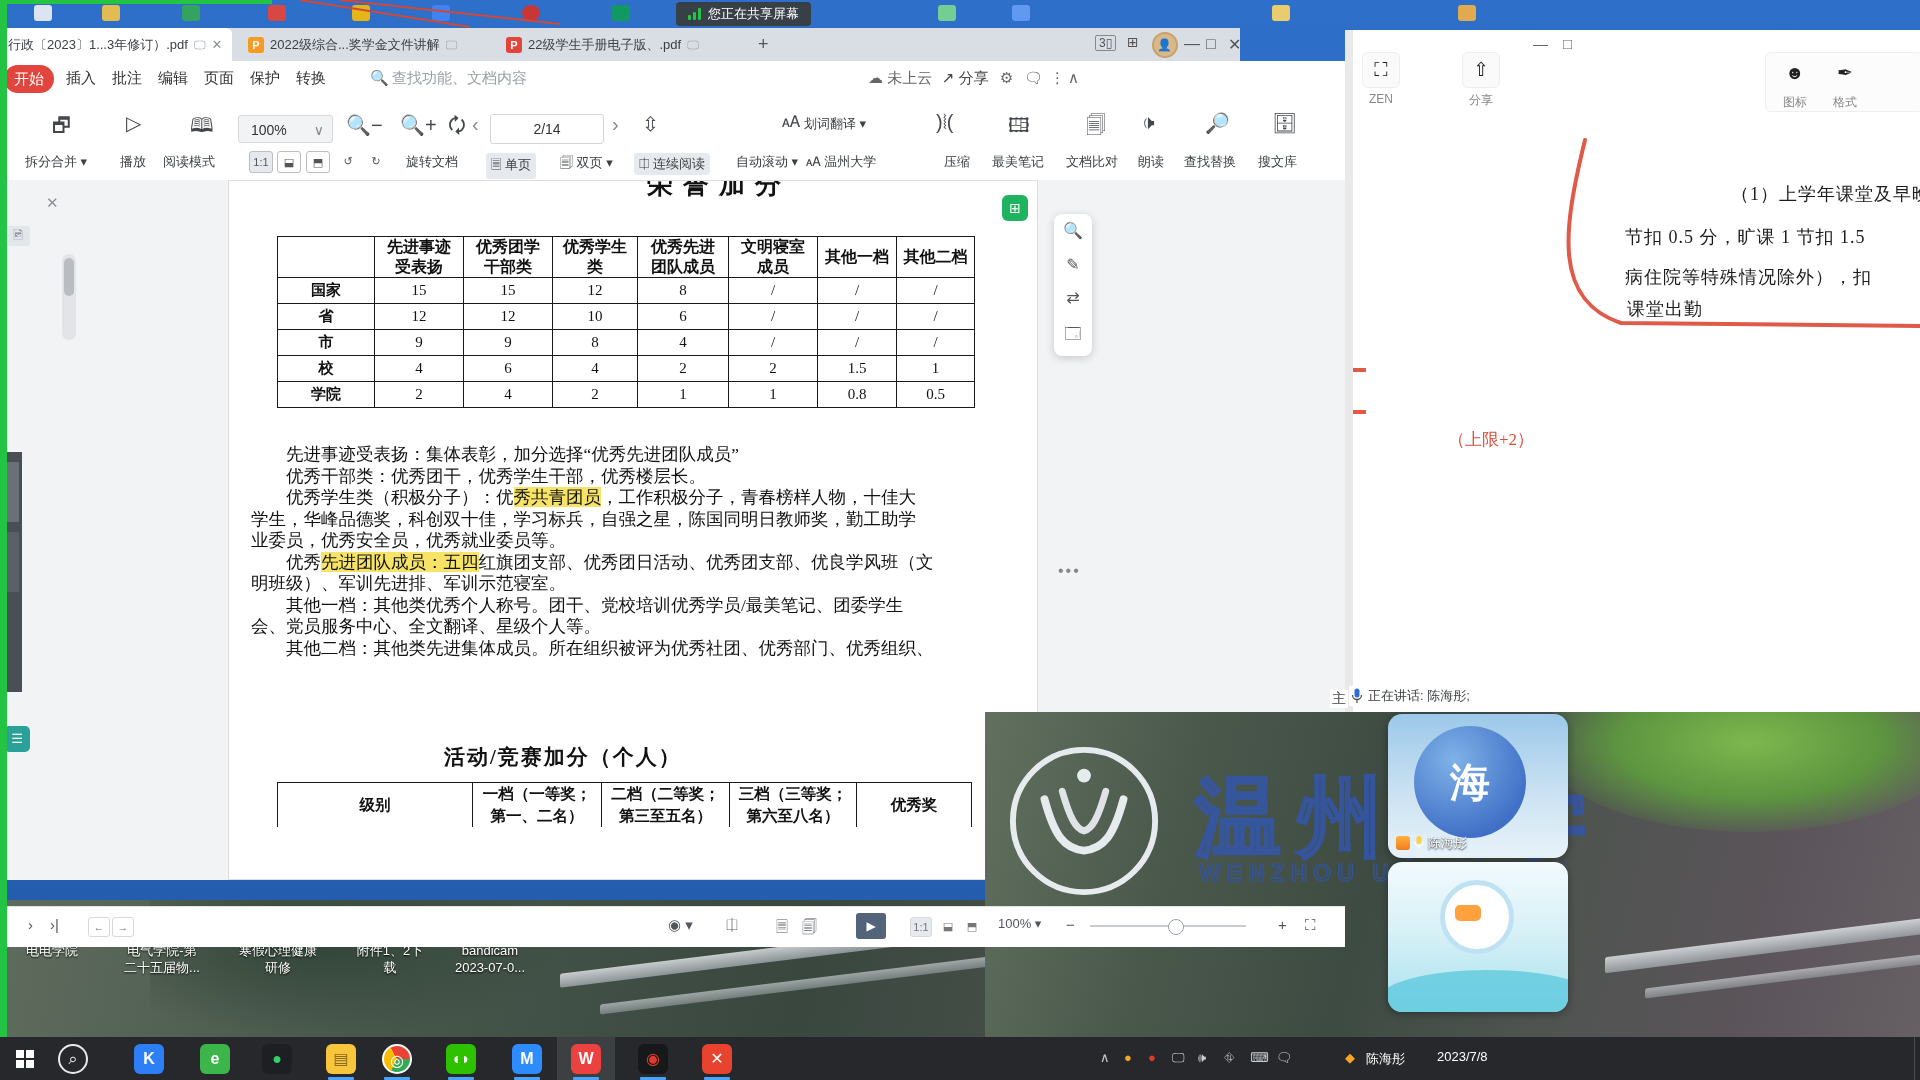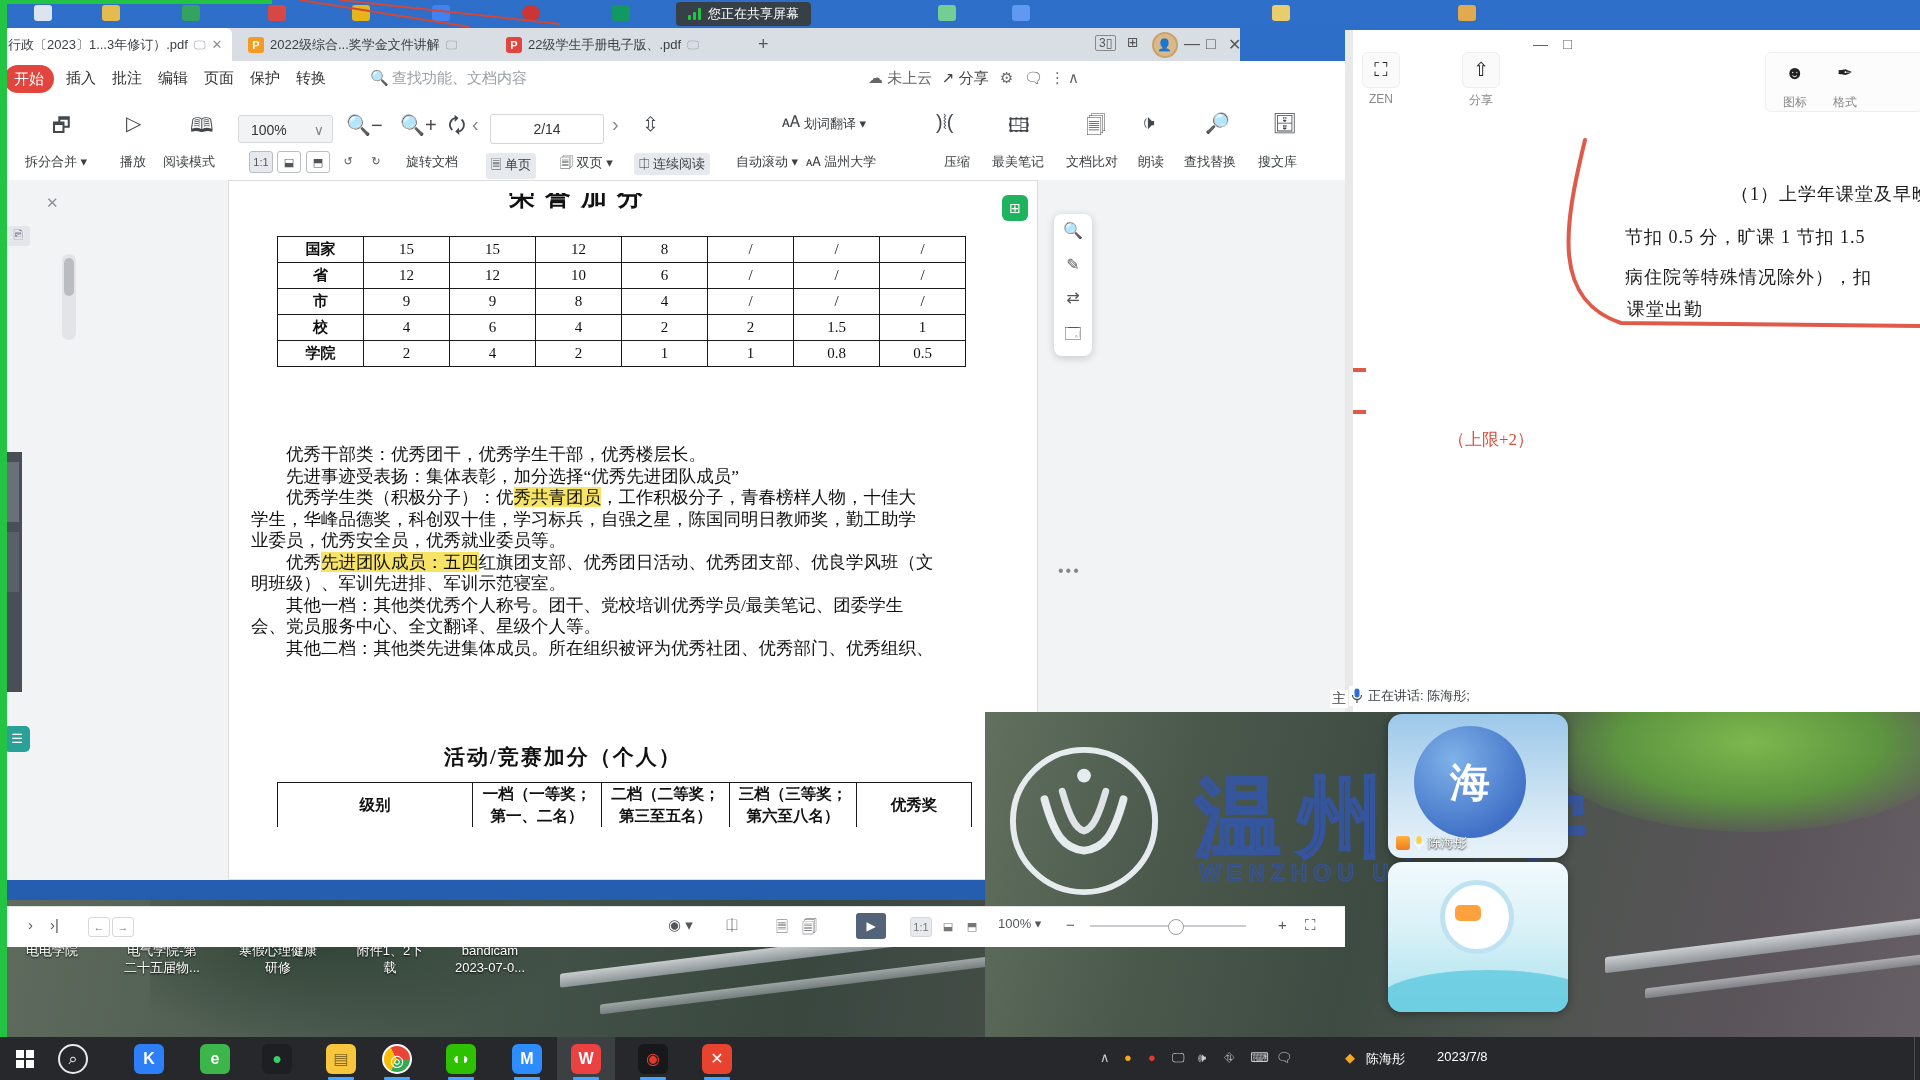--- a/index.html
+++ b/index.html
@@ -43,21 +43,21 @@
   .ti{position:absolute;color:#44484d;font-size:20px;}
   .t2{position:absolute;top:54px;font-size:13px;color:#3c4043;white-space:nowrap;}
   .t2box{background:#e6e9ed;border-radius:3px;padding:2px 5px;}
   .minibox{position:absolute;top:52px;width:22px;height:20px;border:1px solid #b9bec4;border-radius:3px;color:#555;font-size:11px;text-align:center;line-height:20px;}
   .zoombox{position:absolute;left:238px;top:16px;width:95px;height:28px;background:#f2f3f5;border:1px solid #d8d8d8;border-radius:3px;font-size:14px;color:#333;line-height:28px;padding-left:12px;box-sizing:border-box;}
   .pagebox{position:absolute;left:490px;top:15px;width:112px;height:28px;background:#fff;border:1px solid #d5d5d5;border-radius:3px;text-align:center;line-height:28px;font-size:14px;color:#333;}
   
   #docarea{position:absolute;left:0;top:152px;width:1345px;height:700px;background:#f2f3f5;overflow:hidden;}
   #page{position:absolute;left:228px;top:0px;width:810px;height:700px;background:#fff;border:1px solid #dcdcdc;box-sizing:border-box;}
   .serif{font-family:"Liberation Serif","DejaVu Serif",serif;}
-  #cliptitle{position:absolute;left:280px;top:12px;width:420px;height:22px;overflow:hidden;text-align:left;text-decoration:underline;}
+  #cliptitle{position:absolute;left:280px;top:0px;width:420px;height:22px;overflow:hidden;text-align:center;text-decoration:underline;}
   #cliptitle span{font-size:26px;font-weight:bold;letter-spacing:10px;position:relative;top:-14px;color:#111;}
   table.pdft{border-collapse:collapse;position:absolute;table-layout:fixed;}
   table.pdft td,table.pdft th{border:1.4px solid #1a1a1a;text-align:center;vertical-align:middle;color:#111;padding:0;}
   #t1{left:48px;top:55px;width:689px;}
   #t1 th{font-size:16px;font-weight:bold;height:34px;line-height:20px;}
   #t1 td{font-size:15px;height:25px;}
   #t1 .rowhead{font-weight:bold;}
   #notes{position:absolute;left:22px;top:263px;width:722px;font-size:17.5px;line-height:21.5px;color:#111;text-align:justify;}
   .hl-y{background:#f7e467;}
   .hl-b{background:#a8d3ea;}
@@ -291,20 +291,30 @@
     <span class="t2" style="left:1184px">查找替换</span>
     <span class="t2" style="left:1258px">搜文库</span>
   </div>
 
   <div id="docarea">
     <div id="page" class="serif">
       <div id="cliptitle"><span>荣誉加分</span></div>
       <table class="pdft serif" id="t1">
           <tbody>
             <tr>
+              <th style="width:96px"></th>
+              <th style="width:88px">先进事迹<br>受表扬</th>
+              <th style="width:88px">优秀团学<br>干部类</th>
+              <th style="width:84px">优秀学生<br>类</th>
+              <th style="width:90px">优秀先进<br>团队成员</th>
+              <th style="width:88px">文明寝室<br>成员</th>
+              <th style="width:78px">其他一档</th>
+              <th style="width:77px">其他二档</th>
+            </tr>
+            <tr>
               <td class="rowhead">国家</td>
               <td>15</td>
               <td>15</td>
               <td>12</td>
               <td>8</td>
               <td>/</td>
               <td>/</td>
               <td>/</td>
             </tr>
             <tr>
@@ -343,22 +353,22 @@
               <td>4</td>
               <td>2</td>
               <td>1</td>
               <td>1</td>
               <td>0.8</td>
               <td>0.5</td>
             </tr>
           </tbody>
         </table>
       <div id="notes" class="serif">
+          <div class="nline"><span>　　先进事迹受表扬：集体表彰，加分选择“优秀先进团队成员”</span></div>
           <div class="nline"><span>　　优秀干部类：优秀团干，优秀学生干部，优秀楼层长。</span></div>
-          <div class="nline"><span>　　先进事迹受表扬：集体表彰，加分选择“优秀先进团队成员”</span></div>
           <div class="nline"><span>　　优秀学生类（积极分子）：优</span><span class="hl-y">秀共青团员</span><span>，工作积极分子，青春榜样人物，十佳大</span></div>
           <div class="nline"><span>学生，华峰品德奖，科创双十佳，学习标兵，自强之星，陈国同明日教师奖，勤工助学</span></div>
           <div class="nline"><span>业委员，优秀安全员，优秀就业委员等。</span></div>
           <div class="nline"><span>　　优秀</span><span class="hl-y">先进团队成员：五四</span><span>红旗团支部、优秀团日活动、优秀团支部、优良学风班（文</span></div>
           <div class="nline"><span>明班级）、军训先进排、军训示范寝室。</span></div>
           <div class="nline"><span>　　其他一档：其他类优秀个人称号。团干、党校培训优秀学员/最美笔记、团委学生</span></div>
           <div class="nline"><span>会、党员服务中心、全文翻译、星级个人等。</span></div>
           <div class="nline"><span>　　其他二档：其他类先进集体成员。所在组织被评为优秀社团、优秀部门、优秀组织、</span></div>
         </div>
       <div id="h2title" class="serif">活动/竞赛加分（个人）</div>

